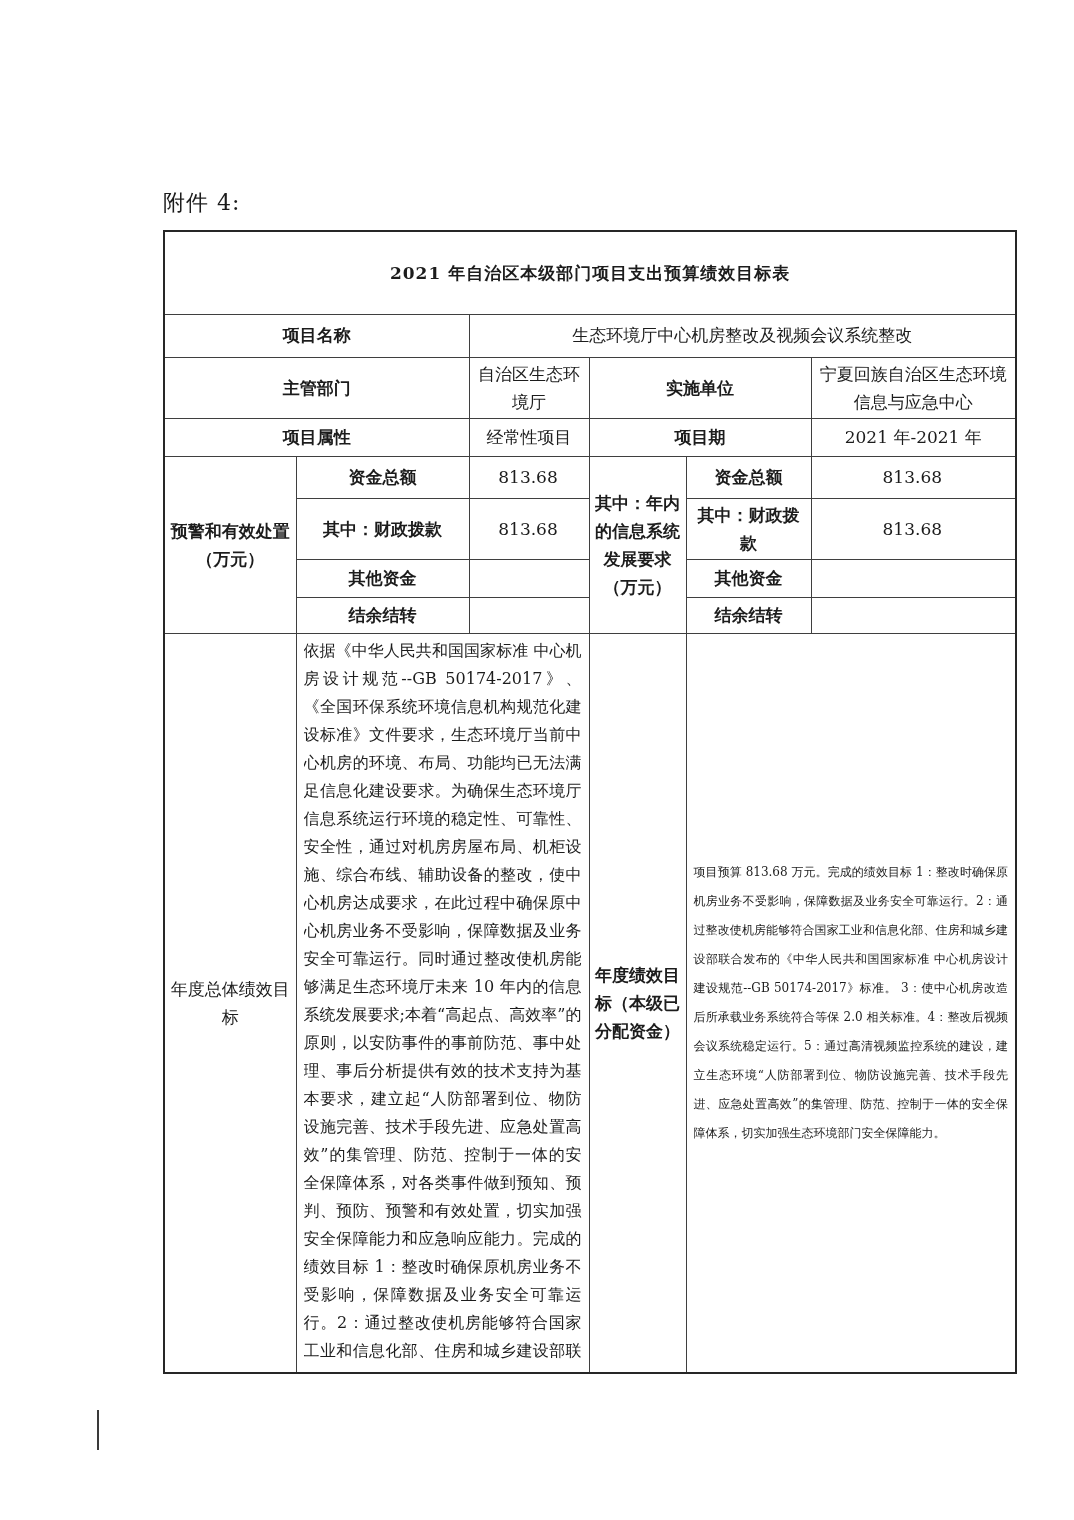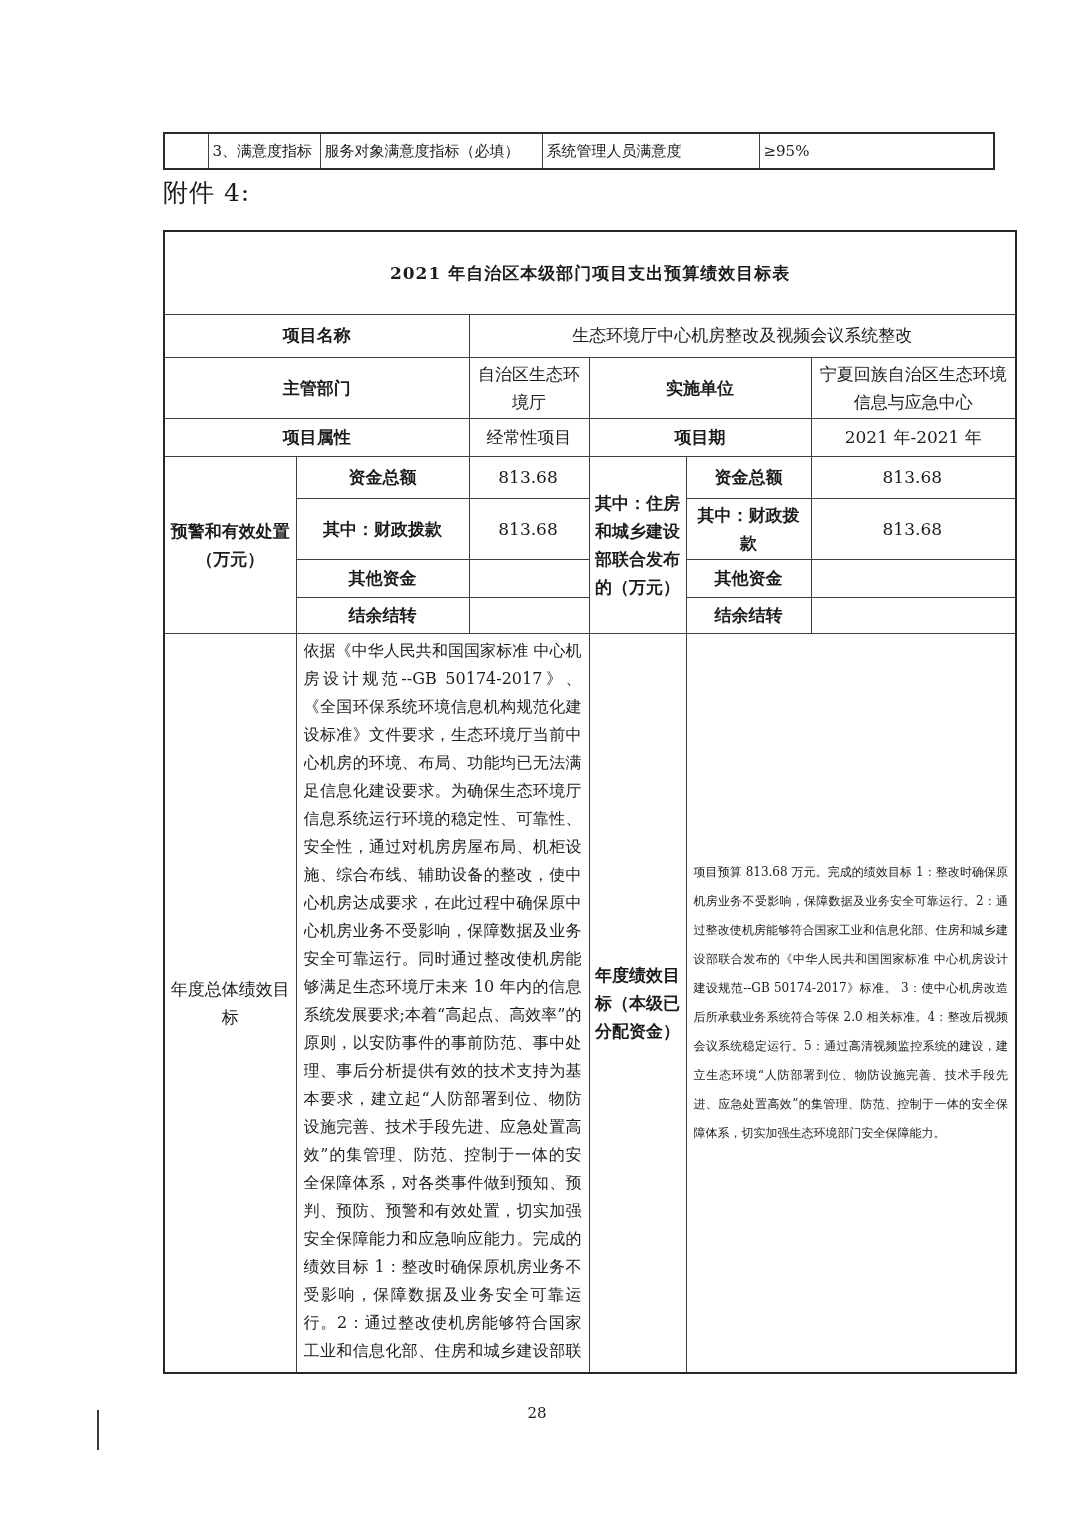--- a/index.html
+++ b/index.html
@@ -34,22 +34,22 @@
     vertical-align: middle;
     text-align: left;
     overflow: hidden;
     white-space: nowrap;
   }
 
   
   .attachment {
     position: absolute;
     left: 163px;
-    top: 176px;
-    font-size: 25px;
+    top: 188px;
+    font-size: 22px;
     letter-spacing: 1px;
   }
 
   
   .main-table {
     position: absolute;
     left: 163px;
     top: 230px;
     width: 852px;
     border-collapse: collapse;
@@ -108,38 +108,20 @@
     width: 2px;
     height: 40px;
     background: #3a3a3a;
   }
 </style>
 </head>
 <body>
 
 <div class="page">
 
-  <table class="top-table">
-    <colgroup>
-      <col style="width:44px">
-        <col style="width:112px">
-        <col style="width:222px">
-        <col style="width:217px">
-        <col style="width:235px">
-    </colgroup>
-    <tbody>
-        <tr>
-      <td></td>
-      <td>3、满意度指标</td>
-      <td>服务对象满意度指标（必填）</td>
-      <td>系统管理人员满意度</td>
-      <td>≥95%</td>
-    </tr>
-  </tbody>
-    </table>
 
   <div class="attachment">附件 4:</div>
 
   <table class="main-table">
     <colgroup>
       <col style="width:132px">
         <col style="width:173px">
         <col style="width:120px">
         <col style="width:97px">
         <col style="width:125px">
@@ -167,21 +149,21 @@
       <td colspan="2" class="b">项目属性</td>
       <td>经常性项目</td>
       <td colspan="2" class="b">项目期</td>
       <td>2021 年-2021 年</td>
     </tr>
 
     <tr style="height:42px">
       <td rowspan="4" class="b">预警和有效处置（万元）</td>
       <td class="b left">资金总额</td>
       <td class="num">813.68</td>
-      <td rowspan="4" class="b">其中：住房和城乡建设部联合发布的（万元）</td>
+      <td rowspan="4" class="b">其中：年内的信息系统发展要求（万元）</td>
       <td class="b left">资金总额</td>
       <td class="num">813.68</td>
     </tr>
     <tr style="height:50px">
       <td class="b">其中：财政拨款</td>
       <td class="num">813.68</td>
       <td class="b">其中：财政拨款</td>
       <td class="num">813.68</td>
     </tr>
     <tr style="height:38px">
@@ -204,15 +186,14 @@
       </td>
       <td class="b">年度绩效目标（本级已分配资金）</td>
       <td colspan="2" class="goal-cell-mid">
         <div class="goal-text-right">项目预算 813.68 万元。完成的绩效目标 1：整改时确保原机房业务不受影响，保障数据及业务安全可靠运行。2：通过整改使机房能够符合国家工业和信息化部、住房和城乡建设部联合发布的《中华人民共和国国家标准 中心机房设计建设规范--GB 50174-2017》标准。 3：使中心机房改造后所承载业务系统符合等保 2.0 相关标准。4：整改后视频会议系统稳定运行。5：通过高清视频监控系统的建设，建立生态环境“人防部署到位、物防设施完善、技术手段先进、应急处置高效”的集管理、防范、控制于一体的安全保障体系，切实加强生态环境部门安全保障能力。</div>
       </td>
     </tr>
   </tbody>
     </table>
 
   <div class="change-bar"></div>
-  <div class="footer">28</div>
 
 </div>
 
 </body></html>

